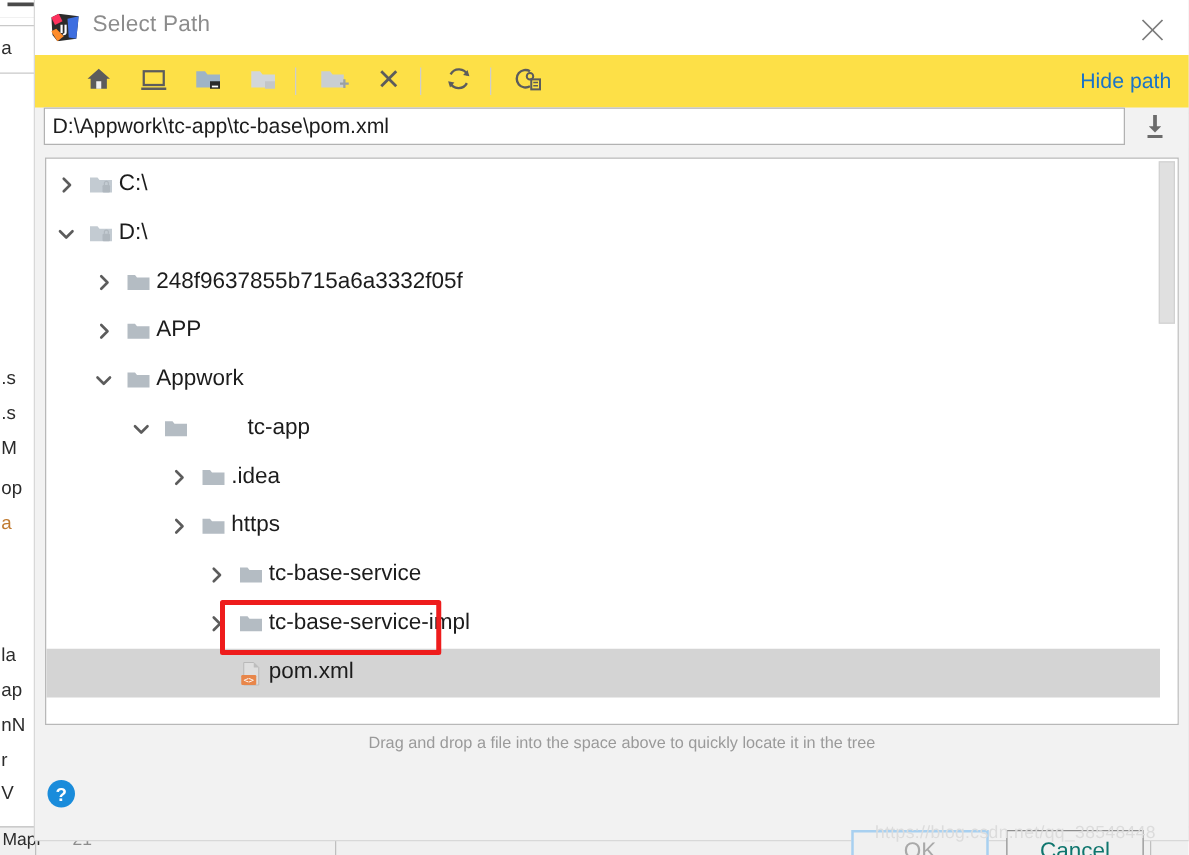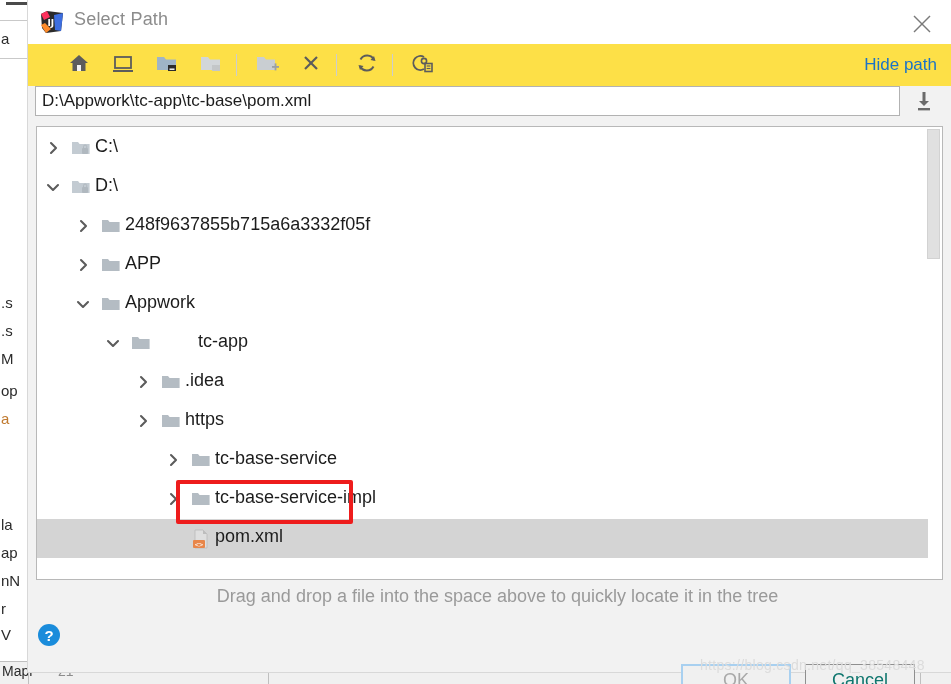--- a/index.html
+++ b/index.html
@@ -267,21 +267,21 @@
   
   .hintrow {
     position: relative;
     height: 30px;
   }
   .hint-text {
     position: absolute;
     left: 16px; right: 0;
     top: 6px;
     text-align: center;
-    font-size: 18px;
+    font-size: 13px;
     color: #9a9a9a;
   }
 
   
   .footer {
     position: relative;
     height: 62px;
   }
   .help-btn {
     position: absolute;

